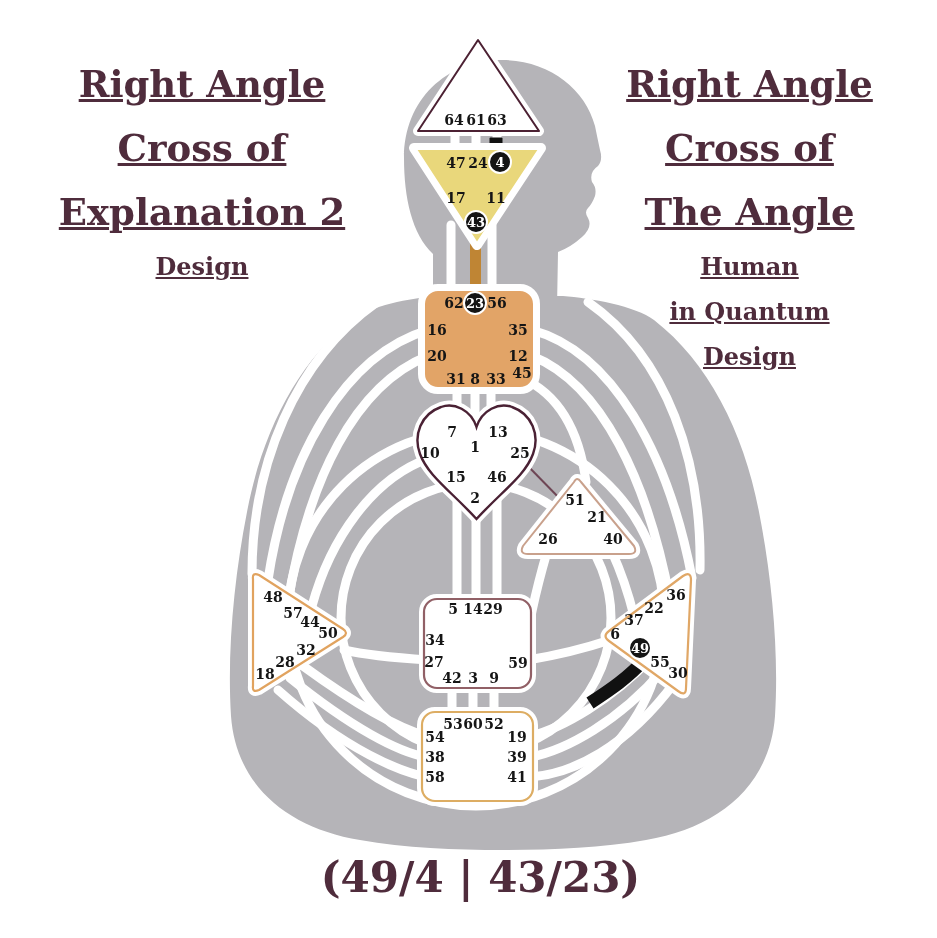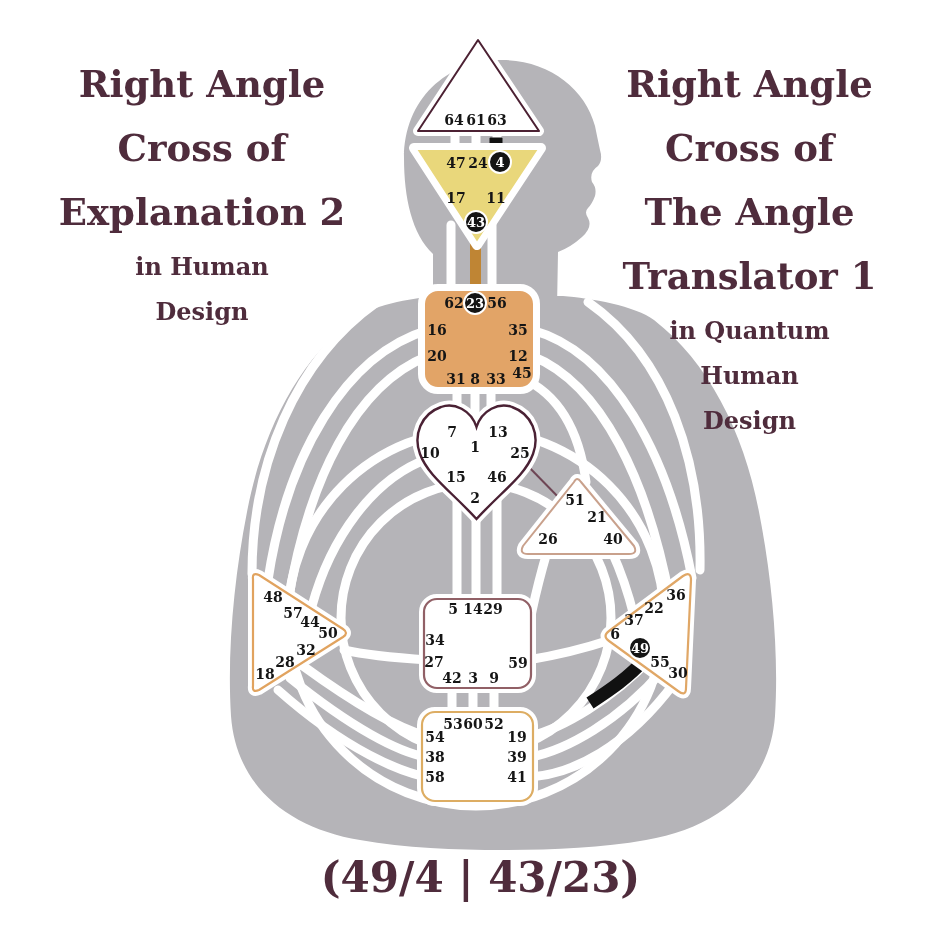--- a/index.html
+++ b/index.html
@@ -23,21 +23,21 @@
   .c-ego{fill:#fff;stroke:var(--ego-border,#c9a18c);stroke-width:2;stroke-linejoin:round;}
   .c-spleen{fill:#fff;stroke:var(--spleen-border,#e1a35f);stroke-width:2.2;stroke-linejoin:round;}
   .c-solar{fill:#fff;stroke:var(--solar-border,#e0a766);stroke-width:2.2;stroke-linejoin:round;}
   .c-sacral{fill:#fff;stroke:var(--sacral-border,#916066);stroke-width:2.2;}
   .c-root{fill:#fff;stroke:var(--root-border,#ddad63);stroke-width:2.2;}
 
   .gate{font:700 14px "DejaVu Serif",serif;fill:var(--gate-text,#151515);text-anchor:middle;}
   .gate-on{font:700 13px "DejaVu Serif",serif;fill:#fff;text-anchor:middle;}
   .gate-disc{fill:var(--gate-disc,#141414);stroke:#fff;stroke-width:2;}
 
-  .title-block{position:absolute;text-align:center;color:var(--title-maroon,#4f2c3c);}
+  .title-block{position:absolute;text-align:center;color:var(--title-maroon,#4f2c3c);text-decoration:underline;}
   .title-line{font-weight:700;font-size:37px;line-height:64px;white-space:nowrap;}
   .subtitle-line{font-weight:700;font-size:24px;line-height:45px;white-space:nowrap;}
   .left-block{left:22px;top:52px;width:360px;}
   .right-block{left:572px;top:52px;width:355px;}
   .footer{position:absolute;left:12px;top:853px;width:937px;text-align:center;
           color:var(--title-maroon,#4f2c3c);font-weight:700;font-size:42px;}
 </style>
 </head>
 <body>
 
@@ -209,33 +209,31 @@
       </g>
   </svg>
 
   <div class="title-block left-block">
     <div>
         <div class="title-line">Right Angle</div>
         <div class="title-line">Cross of</div>
         <div class="title-line">Explanation 2</div>
       </div>
     <div>
-        <div class="subtitle-line">in Human</div>
         <div class="subtitle-line">Design</div>
       </div>
   </div>
 
   <div class="title-block right-block">
     <div>
         <div class="title-line">Right Angle</div>
         <div class="title-line">Cross of</div>
         <div class="title-line">The Angle</div>
-        <div class="title-line">Translator 1</div>
-      </div>
-    <div>
+      </div>
+    <div>
+        <div class="subtitle-line">Human</div>
         <div class="subtitle-line">in Quantum</div>
-        <div class="subtitle-line">Human</div>
         <div class="subtitle-line">Design</div>
       </div>
   </div>
 
   <div class="footer">(49/4 | 43/23)</div>
 </div>
 
 </body></html>

